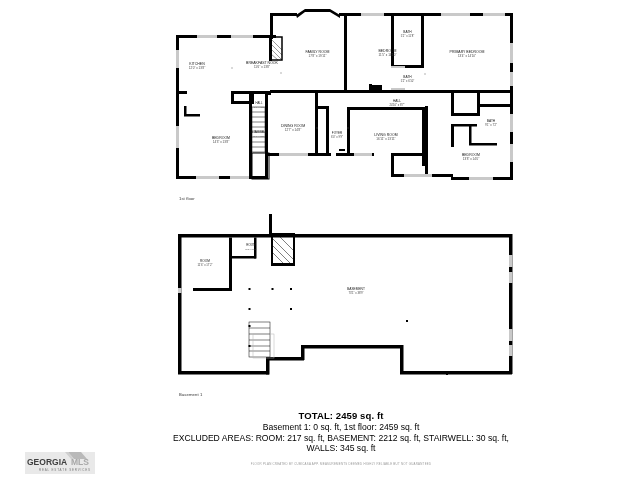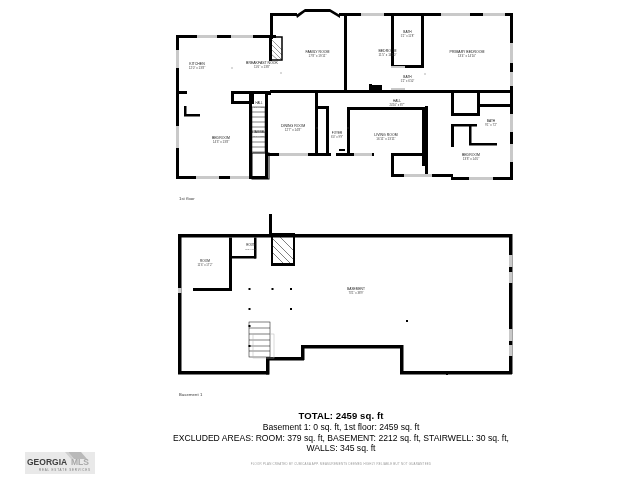--- a/index.html
+++ b/index.html
@@ -344,21 +344,21 @@
       <text x="370" y="152" font-size="6.5">BASEMENT</text>
       <text x="370" y="160" font-size="5.5" fill="#444">73'1" x 38'9"</text>
     </g>
   </svg>
 
   <div id="basement-caption" class="floor-caption">Basement 1</div>
 
   <div id="summary-block">
     <div class="summary-total">TOTAL: 2459 sq. ft</div>
     <div class="summary-line">Basement 1: 0 sq. ft, 1st floor: 2459 sq. ft</div>
-    <div class="summary-line">EXCLUDED AREAS: ROOM: 379 sq. ft, BASEMENT: 2212 sq. ft, STAIRWELL: 30 sq. ft,</div>
+    <div class="summary-line">EXCLUDED AREAS: ROOM: 217 sq. ft, BASEMENT: 2212 sq. ft, STAIRWELL: 30 sq. ft,</div>
     <div class="summary-line">WALLS: 345 sq. ft</div>
   </div>
 
   <div id="disclaimer">FLOOR PLAN CREATED BY CUBICASA APP. MEASUREMENTS DEEMED HIGHLY RELIABLE BUT NOT GUARANTEED</div>
 
   <svg id="mls-logo" viewBox="0 0 140 52">
     <rect x="0" y="8" width="140" height="44" fill="#e9e9e9"></rect>
     <polygon points="86,8 112,8 124,22 98,22" fill="#b9b9b9"></polygon>
     <polygon points="86,8 98,22 92,22 80,8" fill="#cfcfcf"></polygon>
     <text x="4" y="34" font-family="Liberation Sans, sans-serif" font-size="17" font-weight="bold" fill="#3f3f3f">GEORGIA</text>

